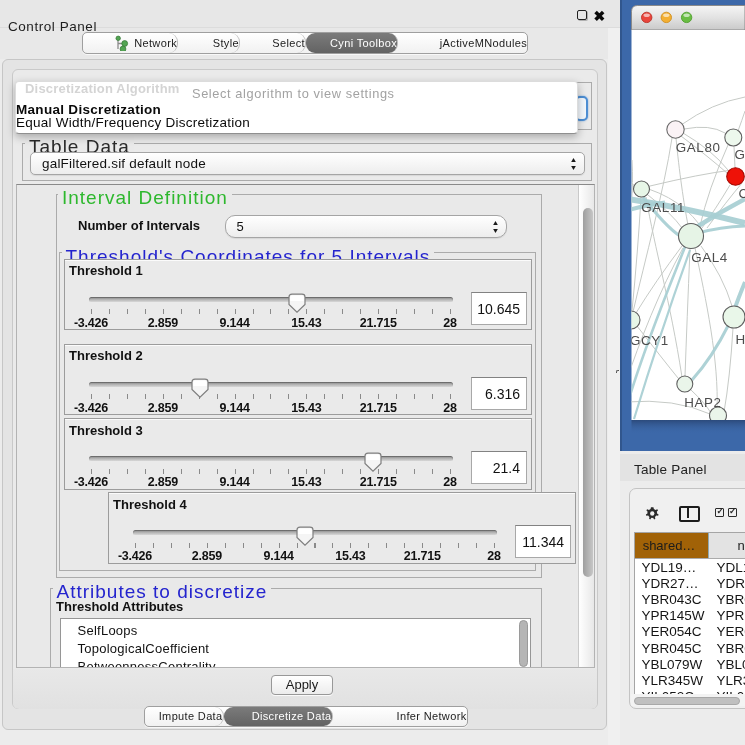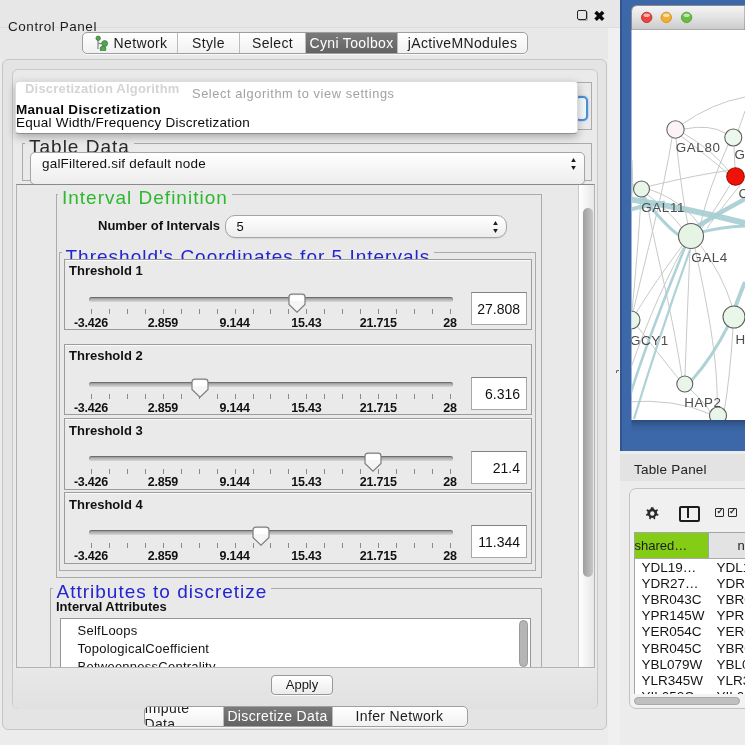--- a/index.html
+++ b/index.html
@@ -6,21 +6,21 @@
 html,body { width:745px; height:745px; overflow:hidden; }
 body { background:#ececec; font-family:"Liberation Sans", sans-serif; position:relative; }
 .abs { position:absolute; }
 
 #titlebar { left:0; top:0; width:622px; height:28px; background:#e7e7e7; border-bottom:1px solid #dcdcdc; }
 #title { left:8px; top:19px; font-size:13.5px; color:#1e1e1e; letter-spacing:0.55px; }
 #floatbtn { left:577px; top:10px; width:10px; height:10px; border:1.6px solid #222222; border-radius:2px; box-shadow:1px 1px 0 #b0b0b0; }
 #closebtn { left:593.5px; top:7.5px; font-size:14px; font-weight:bold; color:#0a0a0a; }
 
 .seg { display:flex; border:1px solid #9f9f9f; border-radius:5px; background:linear-gradient(#ffffff,#f1f1f1); overflow:hidden; box-shadow:0 1px 0 rgba(255,255,255,0.7); }
-.seg .tab { font-size:14px; color:#1c1c1c; display:flex; align-items:center; justify-content:center; border-right:1px solid #bcbcbc; letter-spacing:0.35px; }
+.seg .tab { font-size:11px; color:#1c1c1c; display:flex; align-items:center; justify-content:flex-end; border-right:1px solid #bcbcbc; letter-spacing:0.35px;border-radius:9px; }
 .seg .tab:last-child { border-right:none; }
 .seg .sel { background:linear-gradient(#7b7b7b,#636363); color:#ffffff; }
 #toptabs { left:82px; top:32px; height:21.5px; }
 #bottabs { left:143.5px; top:705.5px; height:21.5px; }
 
 #outerpanel { left:1.5px; top:59px; width:605.5px; height:671px; background:#e4e4e4; border:1px solid #c6c6c6; border-radius:6px; }
 #innerpanel { left:12px; top:68.5px; width:586px; height:640.5px; background:#eaeaea; border:1px solid #c9c9c9; border-radius:6px; }
 .groupbox { border:1px solid #ababab; }
 .grouplabel { position:absolute; background:#e9e9e9; padding:0 4px; font-size:19px; color:#2a2a2a; letter-spacing:1px; }
 
@@ -79,31 +79,31 @@
 
 <div class="abs" style="left:608px; top:28px; width:12px; height:717px; background:#f0f0f0;"></div>
 <div class="abs" id="outerpanel"></div>
 <div class="abs" id="innerpanel"></div>
 
 <div class="abs groupbox" style="left:22px; top:82px; width:570px; height:48px;"></div>
 <div class="abs" style="left:575px; top:96px; width:13px; height:25px; border:2px solid #4d8ed3; border-radius:5px; background:#f2f7fc; box-shadow:0 0 2px rgba(90,150,220,0.8);"></div>
 
 <div class="abs groupbox" style="left:22px; top:143px; width:570px; height:38px;"></div>
 <div class="abs grouplabel" style="left:25px; top:136px;">Table Data</div>
-<div class="abs combo" style="left:30px; top:152px; width:555px; height:33px;">
+<div class="abs combo" style="left:30px; top:152px; width:555px; height:23px;">
   <span class="ctext" style="font-size:13.5px; letter-spacing:0.2px;">galFiltered.sif default node</span>
   <span class="arr">▲<br>▼</span>
 </div>
 
 <div class="abs" id="scrollarea">
 
   <div class="abs groupbox" style="left:39px; top:9px; width:486px; height:384px;"></div>
   <div class="abs grouplabel" style="left:41px; top:2.5px; color:#2eb82e;">Interval Definition</div>
 
-  <div class="abs" style="left:81px; top:33.5px; font-size:13px; font-weight:bold; color:#111;">Number of Intervals</div>
+  <div class="abs" style="left:61px; top:33.5px; font-size:13px; font-weight:bold; color:#111;">Number of Intervals</div>
   <div class="abs combo" style="left:207.5px; top:30px; width:282px; height:23px; border-radius:10px;">
     <span class="ctext">5</span>
     <span class="arr">▲<br>▼</span>
   </div>
 
   <div class="abs groupbox" style="left:41.5px; top:67.5px; width:477.5px; height:319px;"></div>
   <div class="abs grouplabel" style="left:44.5px; top:61px; color:#2424ce;">Threshold's Coordinates for 5 Intervals</div>
 
   <div class="tblock" style="top:74px;">
     <div class="tlabel">Threshold 1</div>
@@ -112,21 +112,21 @@
     <span class="tnum" style="left:26.5px;">-3.426</span>
       <span class="tnum" style="left:98.3px;">2.859</span>
       <span class="tnum" style="left:170.1px;">9.144</span>
       <span class="tnum" style="left:241.9px;">15.43</span>
       <span class="tnum" style="left:313.7px;">21.715</span>
       <span class="tnum" style="left:385.5px;">28</span>
     <svg class="thumb" style="left:223px;" width="18" height="20" viewBox="0 0 18 20">
         <path d="M 1 11.5 L 1 4 Q 1 1.2 4 1.2 L 14 1.2 Q 17 1.2 17 4 L 17 11.5 L 9 19.2 Z" fill="#f5f5f5" stroke="#7e7e7e" stroke-width="1.2"></path>
         <path d="M 2.2 4.5 Q 2.2 2.4 4.4 2.4 L 13.6 2.4 Q 15.8 2.4 15.8 4.5 L 15.8 8 L 2.2 8 Z" fill="#ffffff"></path>
       </svg>
-    <div class="tfield">27.808</div>
+    <div class="tfield">10.645</div>
   </div>
   <div class="tblock" style="top:159px;">
     <div class="tlabel">Threshold 2</div>
     <div class="ttrack"></div>
     <div class="ticks"></div>
     <span class="tnum" style="left:26.5px;">-3.426</span>
       <span class="tnum" style="left:98.3px;">2.859</span>
       <span class="tnum" style="left:170.1px;">9.144</span>
       <span class="tnum" style="left:241.9px;">15.43</span>
       <span class="tnum" style="left:313.7px;">21.715</span>
@@ -146,40 +146,40 @@
       <span class="tnum" style="left:170.1px;">9.144</span>
       <span class="tnum" style="left:241.9px;">15.43</span>
       <span class="tnum" style="left:313.7px;">21.715</span>
       <span class="tnum" style="left:385.5px;">28</span>
     <svg class="thumb" style="left:299px;" width="18" height="20" viewBox="0 0 18 20">
         <path d="M 1 11.5 L 1 4 Q 1 1.2 4 1.2 L 14 1.2 Q 17 1.2 17 4 L 17 11.5 L 9 19.2 Z" fill="#f5f5f5" stroke="#7e7e7e" stroke-width="1.2"></path>
         <path d="M 2.2 4.5 Q 2.2 2.4 4.4 2.4 L 13.6 2.4 Q 15.8 2.4 15.8 4.5 L 15.8 8 L 2.2 8 Z" fill="#ffffff"></path>
       </svg>
     <div class="tfield">21.4</div>
   </div>
-  <div class="tblock" style="top:307.5px;">
+  <div class="tblock" style="top:307.5px;margin-left:44px;">
     <div class="tlabel">Threshold 4</div>
     <div class="ttrack"></div>
     <div class="ticks"></div>
     <span class="tnum" style="left:26.5px;">-3.426</span>
       <span class="tnum" style="left:98.3px;">2.859</span>
       <span class="tnum" style="left:170.1px;">9.144</span>
       <span class="tnum" style="left:241.9px;">15.43</span>
       <span class="tnum" style="left:313.7px;">21.715</span>
       <span class="tnum" style="left:385.5px;">28</span>
     <svg class="thumb" style="left:187px;" width="18" height="20" viewBox="0 0 18 20">
         <path d="M 1 11.5 L 1 4 Q 1 1.2 4 1.2 L 14 1.2 Q 17 1.2 17 4 L 17 11.5 L 9 19.2 Z" fill="#f5f5f5" stroke="#7e7e7e" stroke-width="1.2"></path>
         <path d="M 2.2 4.5 Q 2.2 2.4 4.4 2.4 L 13.6 2.4 Q 15.8 2.4 15.8 4.5 L 15.8 8 L 2.2 8 Z" fill="#ffffff"></path>
       </svg>
     <div class="tfield">11.344</div>
   </div>
 
   <div class="abs groupbox" style="left:33px; top:403px; width:492px; height:85px;"></div>
   <div class="abs grouplabel" style="left:35.5px; top:396px; color:#2424ce;">Attributes to discretize</div>
-  <div class="abs" style="left:39px; top:414.5px; font-size:13px; font-weight:bold; color:#111;">Interval Attributes</div>
+  <div class="abs" style="left:39px; top:414.5px; font-size:13px; font-weight:bold; color:#111;">Threshold Attributes</div>
   <div class="abs" id="attrlist">
     <div style="padding:3.5px 0 0 16.5px;">SelfLoops</div>
     <div style="padding:3px 0 0 16.5px;">TopologicalCoefficient</div>
     <div style="padding:3px 0 0 16.5px;">BetweennessCentrality</div>
     <div class="abs" style="right:2.5px; top:1px; width:9px; height:47px; background:#b5b5b5; border:1px solid #9a9a9a; border-radius:4.5px;"></div>
   </div>
 
   <div class="abs" style="left:560.5px; top:0; width:19px; height:484px; background:linear-gradient(to right,#ffffff,#e3e3e3); border-left:1px solid #c9c9c9;"></div>
   <div class="abs" style="left:566px; top:23px; width:9.5px; height:369px; background:linear-gradient(to right,#9e9e9e,#c6c6c6); border-radius:5.5px;"></div>
 </div>
@@ -300,21 +300,21 @@
     <circle cx="8" cy="8" r="2.4" fill="#f0f0f0"></circle>
   </svg>
   <div class="abs" style="left:48.5px; top:16.5px; width:21px; height:16px; border:2.6px solid #1c1c1c; border-radius:2px;">
     <div style="position:absolute; left:6.6px; top:0; width:2.2px; height:10.8px; background:#1c1c1c;"></div>
   </div>
   <div class="abs cbx" style="left:85px; top:19px;"></div>
   <div class="abs cbx" style="left:97.5px; top:19px;"></div>
 
   <div class="abs" style="left:3.5px; top:43px; width:128px; height:162px; background:#ffffff; border-top:1px solid #a5a5a5; border-left:1px solid #a5a5a5; overflow:hidden;">
     <div style="display:flex; height:26px; font-size:13px; color:#1c1c1c; border-bottom:1px solid #ababab;">
-      <div style="width:74px; background:#84cc16; border-right:1px solid #8fa9b2; text-align:left; line-height:26px; padding-right:4px;">shared…</div>
+      <div style="width:74px; background:#a16207; border-right:1px solid #8fa9b2; text-align:center; line-height:26px; padding-right:4px;">shared…</div>
       <div style="flex:1; background:#e3e3e3; line-height:26px; padding-left:29px;">n</div>
     </div>
     <div class="trow">
         <span>YDL19…</span>
         <i>YDL1</i>
       </div>
     <div class="trow">
         <span>YDR27…</span>
         <i>YDR2</i>
       </div>

